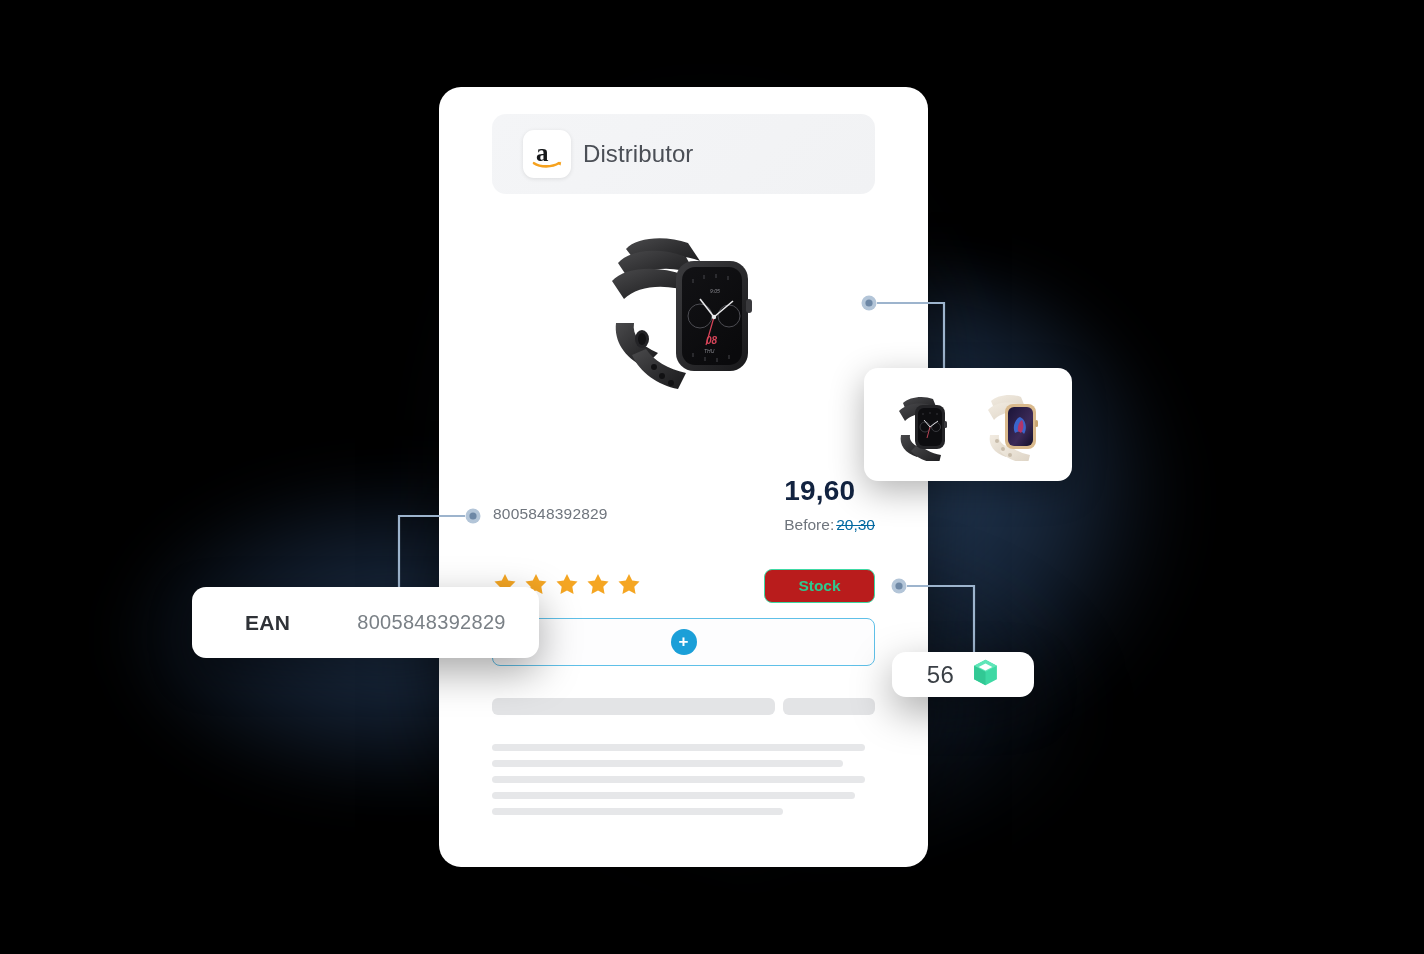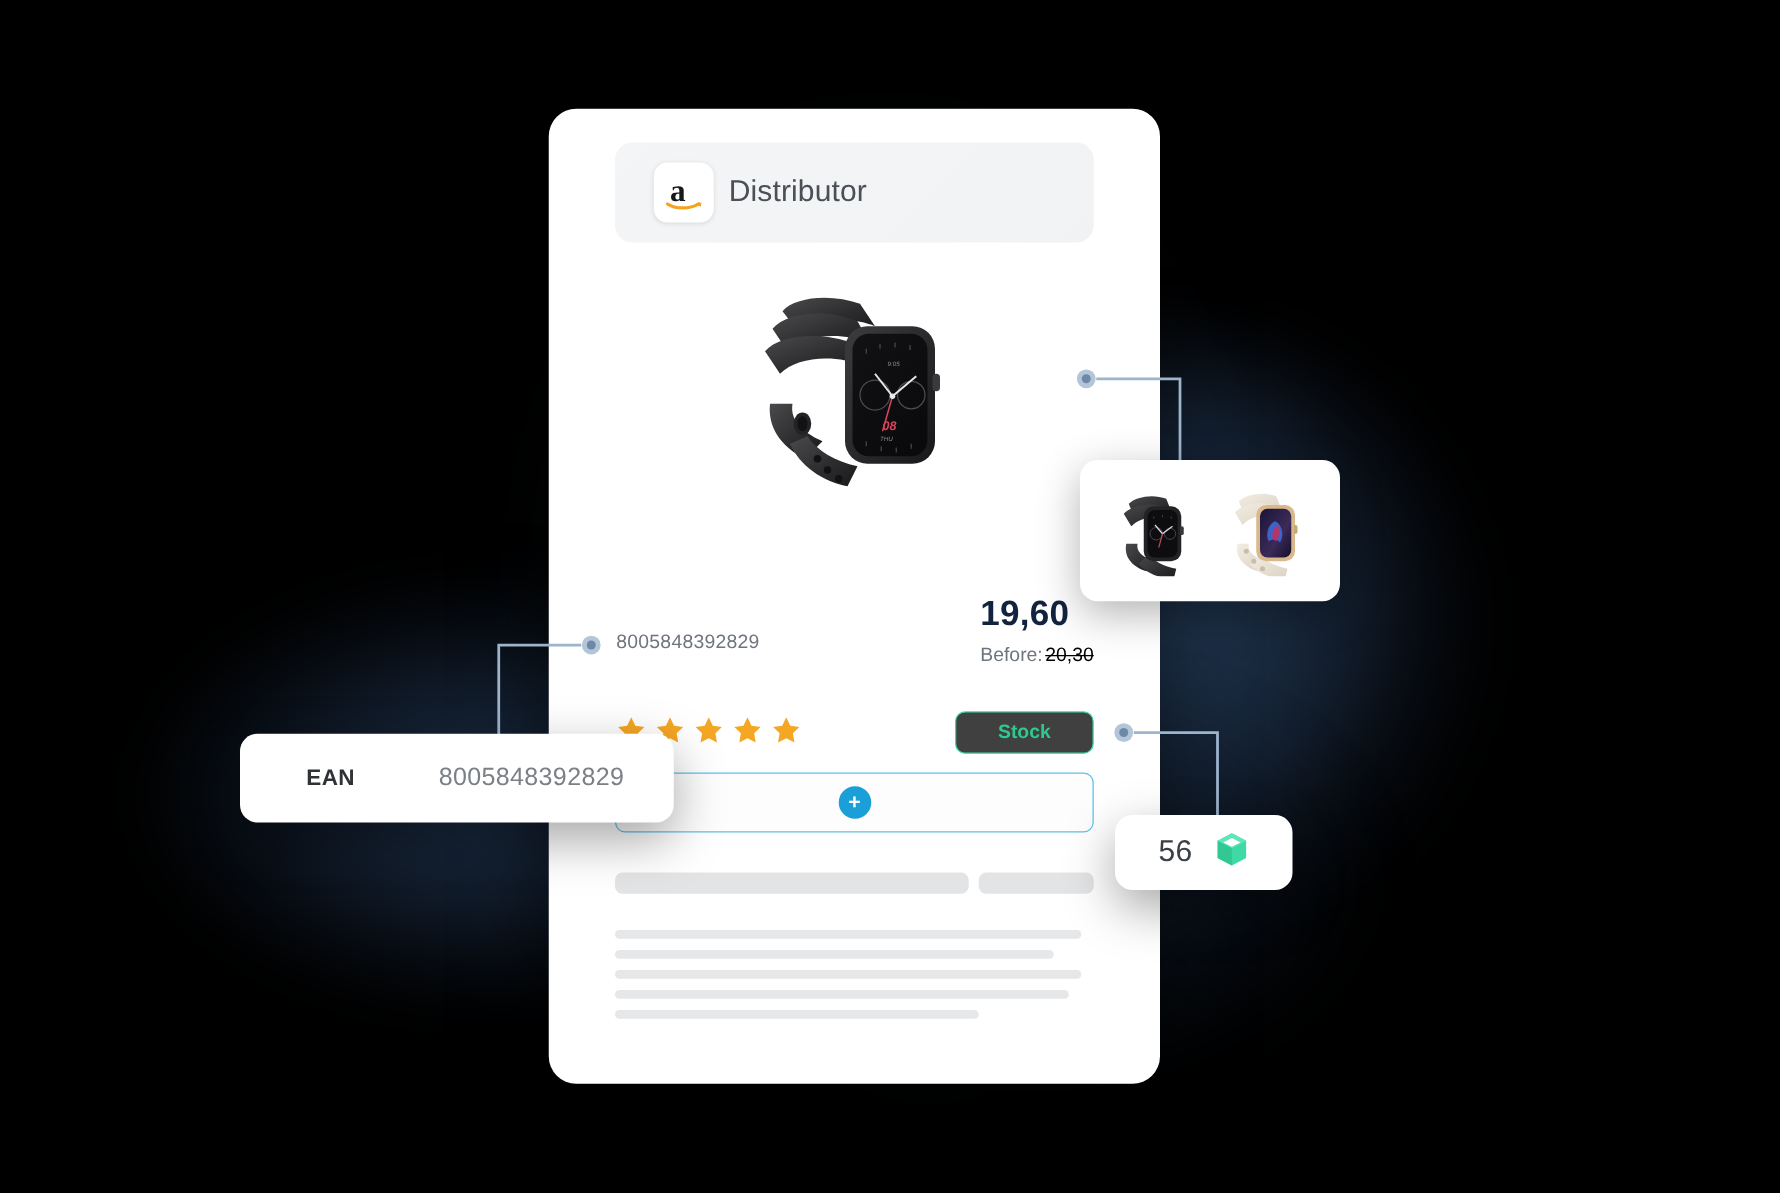--- a/index.html
+++ b/index.html
@@ -130,21 +130,21 @@
     font-weight: bold;
     color: #122340;
     letter-spacing: 0.2px;
   }
   .price-before {
     margin-top: 9px;
     font-size: 15.5px;
     color: #6f757d;
   }
   .price-before .old {
-    color: #000000;
+    color: #0369a1;
     text-decoration: line-through;
     margin-left: 2px;
   }
 
   
   .stars {
     position: absolute;
     left: 53px; top: 485px;
     display: flex;
     gap: 5px;
@@ -156,21 +156,21 @@
     right: 53px; top: 482px;
     width: 111px; height: 34px;
     border: 1.6px solid #3ed9a4;
     border-radius: 8px;
     display: flex;
     align-items: center;
     justify-content: center;
     font-size: 15.5px;
     color: #2ec98f;
     font-weight: 600;
-    background: #404040;
+    background: #b91c1c;
   }
 
   
   .add-row {
     position: absolute;
     left: 53px; top: 531px;
     width: 383px; height: 48px;
     border: 1.3px solid #5fc0e8;
     border-radius: 8px;
     display: flex;
@@ -237,36 +237,36 @@
     left: 192px; top: 587px;
     width: 347px; height: 71px;
     background: #ffffff;
     border-radius: 14px;
     box-shadow: 0 14px 40px rgba(0,0,0,0.35);
     display: flex;
     align-items: center;
   }
   .ean-label {
     margin-left: 53px;
-    font-size: 18px;
+    font-size: 21px;
     font-weight: bold;
     color: #2f3237;
     letter-spacing: 0.3px;
   }
   .ean-value {
     margin-left: 67px;
     font-size: 20px;
     color: #7a8086;
     letter-spacing: 0.3px;
   }
 
   .stock-count-card {
     position: absolute;
     left: 892px; top: 652px;
-    width: 142px; height: 60px;
+    width: 142px; height: 45px;
     background: #ffffff;
     border-radius: 14px;
     box-shadow: 0 14px 40px rgba(0,0,0,0.35);
     display: flex;
     align-items: center;
     justify-content: center;
     gap: 18px;
   }
   .stock-count-num {
     font-size: 24px;

